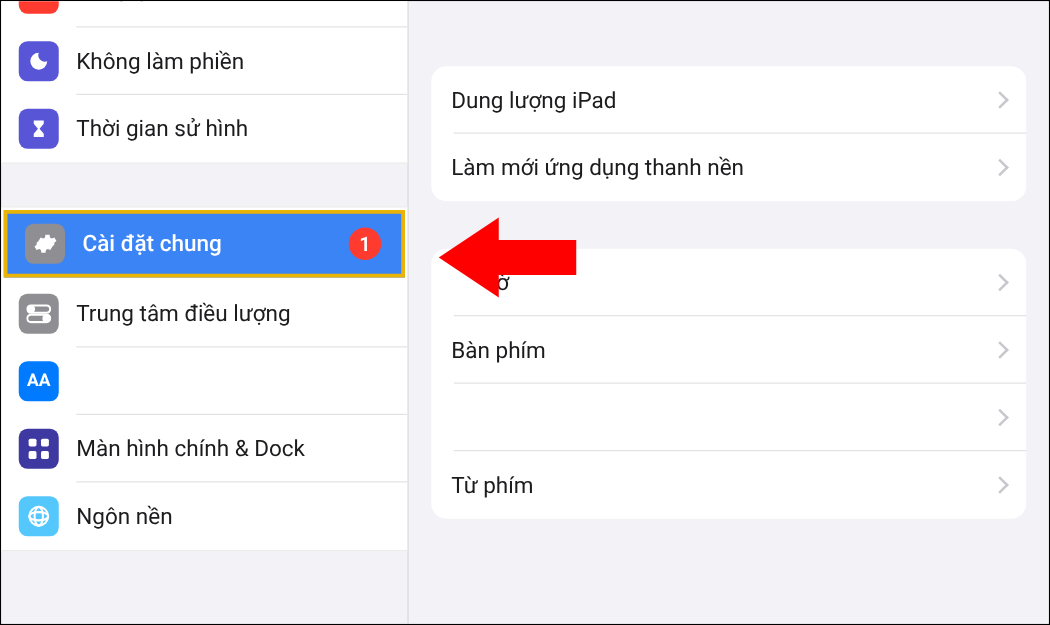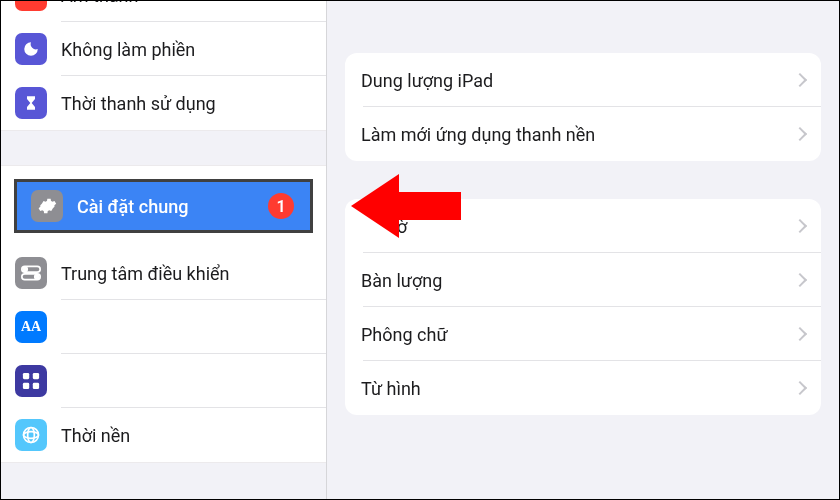--- a/index.html
+++ b/index.html
@@ -16,21 +16,21 @@
   .sidebar .row { padding-left: 14px; }
   .row:not(:last-child)::after{
     content:""; position:absolute; left:60px; right:0; bottom:0; height:1px; background:#e3e3e6;
   }
   .detail .row:not(:last-child)::after{ left:18px; }
   .row-label { font-size: 18px; color:#1c1c1e; }
   .row.selected { background:#3b84f5; }
   .row.selected .row-label { color:#fff; font-weight:500; }
   .row.selected::after{ display:none; }
   .row.selected .badge { display:inline-flex; }
-  .row.highlight { border:3px solid #404040; margin:13px; }
+  .row.highlight { border:3px solid #eab308; margin:2px; }
   .icon { width:32px; height:32px; border-radius:7px; margin-right:14px; display:flex; align-items:center; justify-content:center; flex-shrink:0; }
   .badge {
     display:none; width:26px; height:26px; border-radius:50%; background:#ff3b30; color:#fff;
     font-size:16px; font-weight:600; align-items:center; justify-content:center; margin-left:auto;
   }
   .chevron {
     margin-left:auto; width:10px; height:10px; border-right:2.5px solid #c7c7cc; border-top:2.5px solid #c7c7cc;
     transform: rotate(45deg);
   }
   .spacer { height: 34px; }
@@ -72,21 +72,21 @@
             </svg>
         </div>
         <span class="row-label">Không làm phiền</span>
       </div>
       <div class="row">
         <div class="icon ic-hour">
           <svg width="16" height="18" viewBox="0 0 24 24" fill="#fff">
               <path d="M6 2h12v4l-5 6 5 6v4H6v-4l5-6-5-6V2z"></path>
             </svg>
         </div>
-        <span class="row-label">Thời thanh sử dụng</span>
+        <span class="row-label">Thời gian sử hình</span>
       </div>
     </div>
 
     <div class="spacer"></div>
 
     <div class="section">
       <div class="row selected highlight">
         <div class="icon ic-gear">
           <svg width="20" height="20" viewBox="0 0 24 24" fill="#fff">
               <path d="M12 8a4 4 0 1 0 4 4 4 4 0 0 0-4-4zm9 4a7.9 7.9 0 0 0-.1-1l2.1-1.6-2-3.4-2.5 1a7.8 7.8 0 0 0-1.7-1l-.4-2.6h-4l-.4 2.6a7.8 7.8 0 0 0-1.7 1l-2.5-1-2 3.4L4 11a7.9 7.9 0 0 0 0 2l-2.1 1.6 2 3.4 2.5-1a7.8 7.8 0 0 0 1.7 1l.4 2.6h4l.4-2.6a7.8 7.8 0 0 0 1.7-1l2.5 1 2-3.4L20.9 13a7.9 7.9 0 0 0 .1-1z"></path>
@@ -97,46 +97,47 @@
       </div>
       <div class="row">
         <div class="icon ic-ctrl">
           <svg width="20" height="16" viewBox="0 0 24 18" fill="none" stroke="#fff" stroke-width="2">
               <rect x="1" y="1" width="22" height="7" rx="3.5"></rect>
               <circle cx="5" cy="4.5" r="2.5" fill="#fff"></circle>
               <rect x="1" y="10" width="22" height="7" rx="3.5"></rect>
               <circle cx="19" cy="13.5" r="2.5" fill="#fff"></circle>
             </svg>
         </div>
-        <span class="row-label">Trung tâm điều khiển</span>
+        <span class="row-label">Trung tâm điều lượng</span>
       </div>
       <div class="row">
         <div class="icon ic-disp">
-          <span style="color:#fff;font-weight:700;font-size:14px;font-family:Liberation Serif, serif;">AA</span>
+          <span style="color:#fff;font-weight:700;font-size:14px;">AA</span>
         </div>
       </div>
       <div class="row">
         <div class="icon ic-home">
           <svg width="18" height="18" viewBox="0 0 20 20" fill="#fff">
               <rect x="1" y="1" width="7" height="7" rx="1.5"></rect>
               <rect x="12" y="1" width="7" height="7" rx="1.5"></rect>
               <rect x="1" y="12" width="7" height="7" rx="1.5"></rect>
               <rect x="12" y="12" width="7" height="7" rx="1.5"></rect>
             </svg>
         </div>
+        <span class="row-label">Màn hình chính &amp; Dock</span>
       </div>
       <div class="row">
         <div class="icon ic-wall">
           <svg width="20" height="20" viewBox="0 0 24 24" fill="none" stroke="#fff" stroke-width="2">
               <circle cx="12" cy="12" r="9"></circle>
               <ellipse cx="12" cy="12" rx="9" ry="4"></ellipse>
               <ellipse cx="12" cy="12" rx="4" ry="9"></ellipse>
             </svg>
         </div>
-        <span class="row-label">Thời nền</span>
+        <span class="row-label">Ngôn nền</span>
       </div>
     </div>
   </div>
 
   <div class="detail">
     <div class="section rounded">
       <div class="row">
         <span class="row-label">Dung lượng iPad</span>
         <span class="chevron"></span>
       </div>
@@ -147,29 +148,28 @@
     </div>
 
     <div class="spacer-detail"></div>
 
     <div class="section rounded">
       <div class="row">
         <span class="row-label" style="padding-left:36px;"><span>ờ</span></span>
         <span class="chevron"></span>
       </div>
       <div class="row">
-        <span class="row-label">Bàn lượng</span>
+        <span class="row-label">Bàn phím</span>
         <span class="chevron"></span>
       </div>
       <div class="row">
-        <span class="row-label">Phông chữ</span>
         <span class="chevron"></span>
       </div>
       <div class="row">
-        <span class="row-label">Từ hình</span>
+        <span class="row-label">Từ phím</span>
         <span class="chevron"></span>
       </div>
     </div>
   </div>
 
   <div class="arrow-anno">
     <svg width="120" height="80" viewBox="0 0 120 80">
       <polygon points="0,40 48,8 48,26 110,26 110,54 48,54 48,72" fill="#ff0000"></polygon>
     </svg>
   </div>

